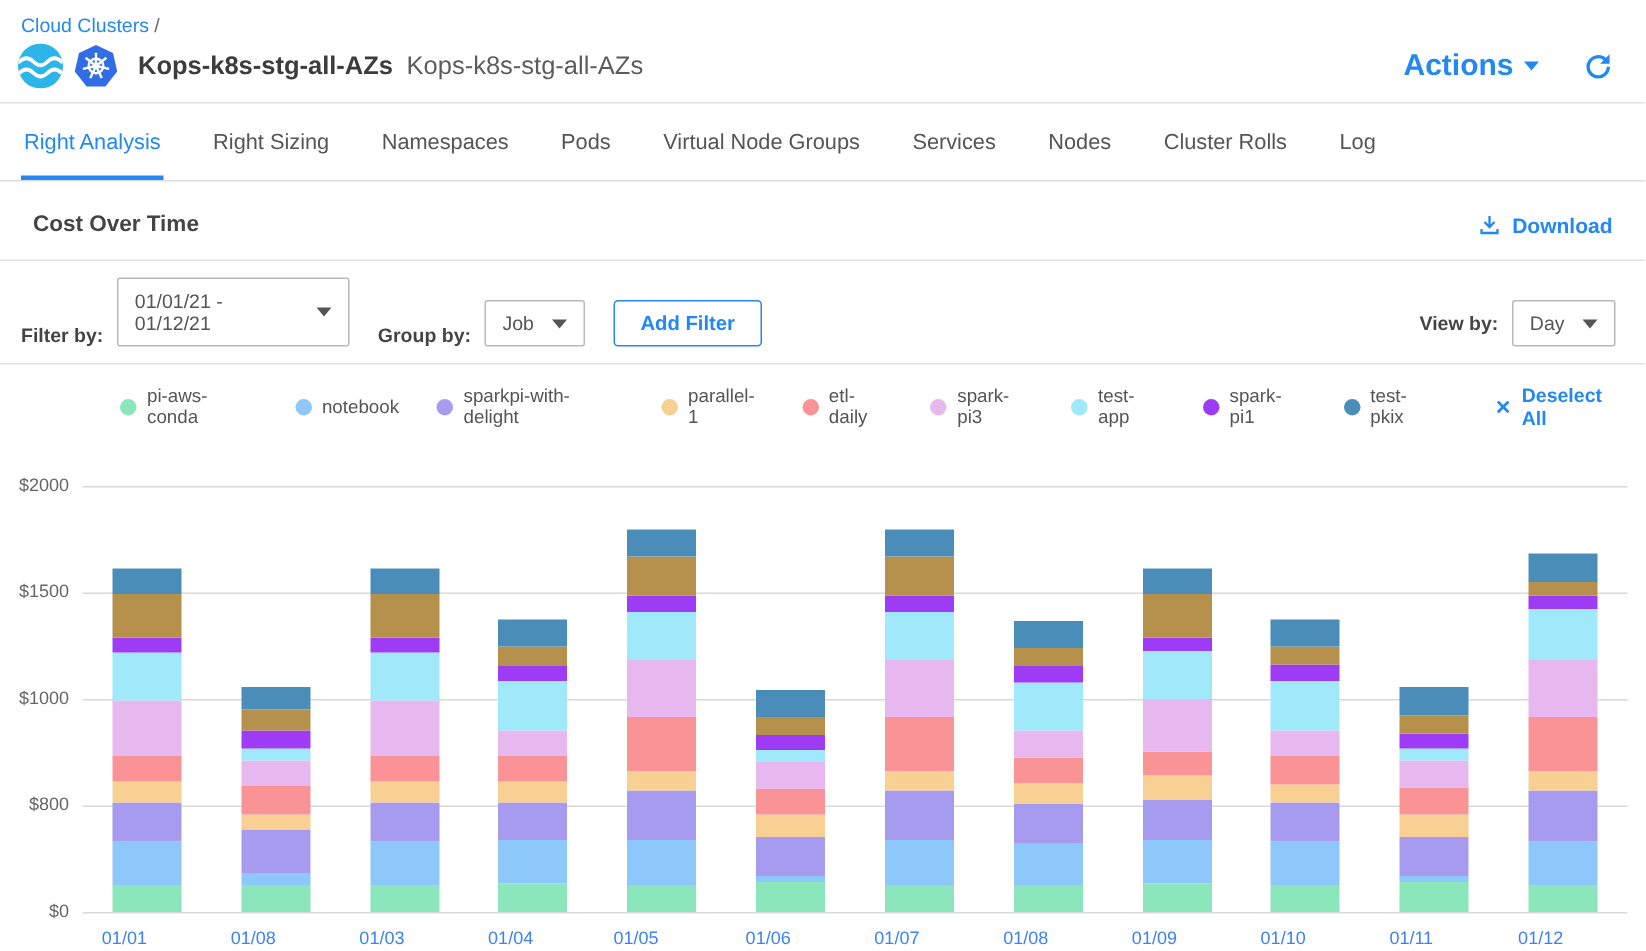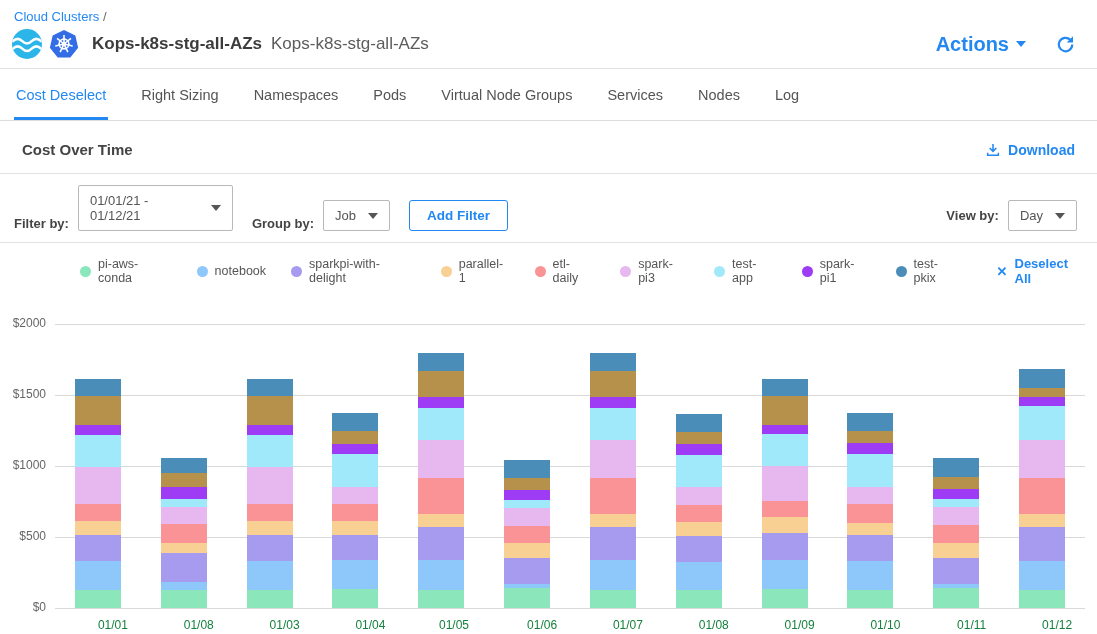--- a/index.html
+++ b/index.html
@@ -46,21 +46,21 @@
   .legend-item { display:flex; align-items:center; gap:7px; margin-right:25px; cursor:pointer; }
   .legend-dot { width:11px; height:11px; border-radius:50%; flex:0 0 auto; }
   .deselect-all { color:#2388f2; font-weight:bold; font-size:13px; display:flex; align-items:center; gap:7px; cursor:pointer; margin-left:12px; }
   .x-glyph { font-size:13px; font-weight:bold; }
 
   
   .chart { position:relative; height:356px; width:1097px; }
   .gridline { position:absolute; left:55px; right:12px; border-top:1px solid #d9d9d9; }
   .ytick { position:absolute; left:0; width:46px; text-align:right; font-size:12px; color:#666; }
   .bar-seg { position:absolute; }
-  .xtick { position:absolute; font-size:12px; color:#15803d; text-align:right; width:60px; }
+  .xtick { position:absolute; font-size:12px; color:#3b82f6; text-align:left; width:60px; }
 </style>
 </head>
 <body>
 
 <div class="breadcrumb">
   <span class="crumb-link">Cloud Clusters</span>
   <span>/</span>
 </div>
 
 <div class="header-row">
@@ -98,27 +98,28 @@
     <svg width="19" height="19" viewBox="0 0 24 24" style="cursor:pointer">
       <path d="M20.5 12 a8.5 8.5 0 1 1 -2.6 -6.1" fill="none" stroke="#2388f2" stroke-width="2.8"></path>
       <polygon points="21.5,1.5 21.5,9.5 13.5,9.5" fill="#2388f2"></polygon>
     </svg>
   </div>
 </div>
 
 <div class="divider"></div>
 
 <div class="tabs" id="tabs">
-    <div class="tab active">Cost Deselect</div>
+    <div class="tab active">Right Analysis</div>
     <div class="tab">Right Sizing</div>
     <div class="tab">Namespaces</div>
     <div class="tab">Pods</div>
     <div class="tab">Virtual Node Groups</div>
     <div class="tab">Services</div>
     <div class="tab">Nodes</div>
+    <div class="tab">Cluster Rolls</div>
     <div class="tab">Log</div>
   </div>
 
 <div class="section-row">
   <span class="section-title">Cost Over Time</span>
   <div class="download-btn">
     <svg width="16" height="16" viewBox="0 0 24 24">
       <path d="M12 3v10 M7 9l5 5 5-5" stroke="#2388f2" stroke-width="2.3" fill="none"></path>
       <path d="M4 16v4h16v-4" stroke="#2388f2" stroke-width="2.3" fill="none"></path>
     </svg>
@@ -191,21 +192,21 @@
     <div class="deselect-all">
       <span class="x-glyph">✕</span>
       <span>Deselect All</span>
     </div>
   </div>
 
 <div class="chart" id="chart">
     <div class="gridline" style="top: 310px;"></div>
     <div class="ytick" style="top: 302px;">$0</div>
     <div class="gridline" style="top: 239px;"></div>
-    <div class="ytick" style="top: 231px;">$500</div>
+    <div class="ytick" style="top: 231px;">$800</div>
     <div class="gridline" style="top: 168px;"></div>
     <div class="ytick" style="top: 160px;">$1000</div>
     <div class="gridline" style="top: 97px;"></div>
     <div class="ytick" style="top: 89px;">$1500</div>
     <div class="gridline" style="top: 26px;"></div>
     <div class="ytick" style="top: 18px;">$2000</div>
     <div class="bar-seg" style="left: 74.9167px; width: 46px; top: 292.25px; height: 17.75px; background: rgb(140, 230, 188);"></div>
     <div class="bar-seg" style="left: 74.9167px; width: 46px; top: 263.14px; height: 29.11px; background: rgb(142, 199, 250);"></div>
     <div class="bar-seg" style="left: 74.9167px; width: 46px; top: 236.87px; height: 26.27px; background: rgb(167, 155, 240);"></div>
     <div class="bar-seg" style="left: 74.9167px; width: 46px; top: 223.38px; height: 13.49px; background: rgb(248, 208, 148);"></div>

